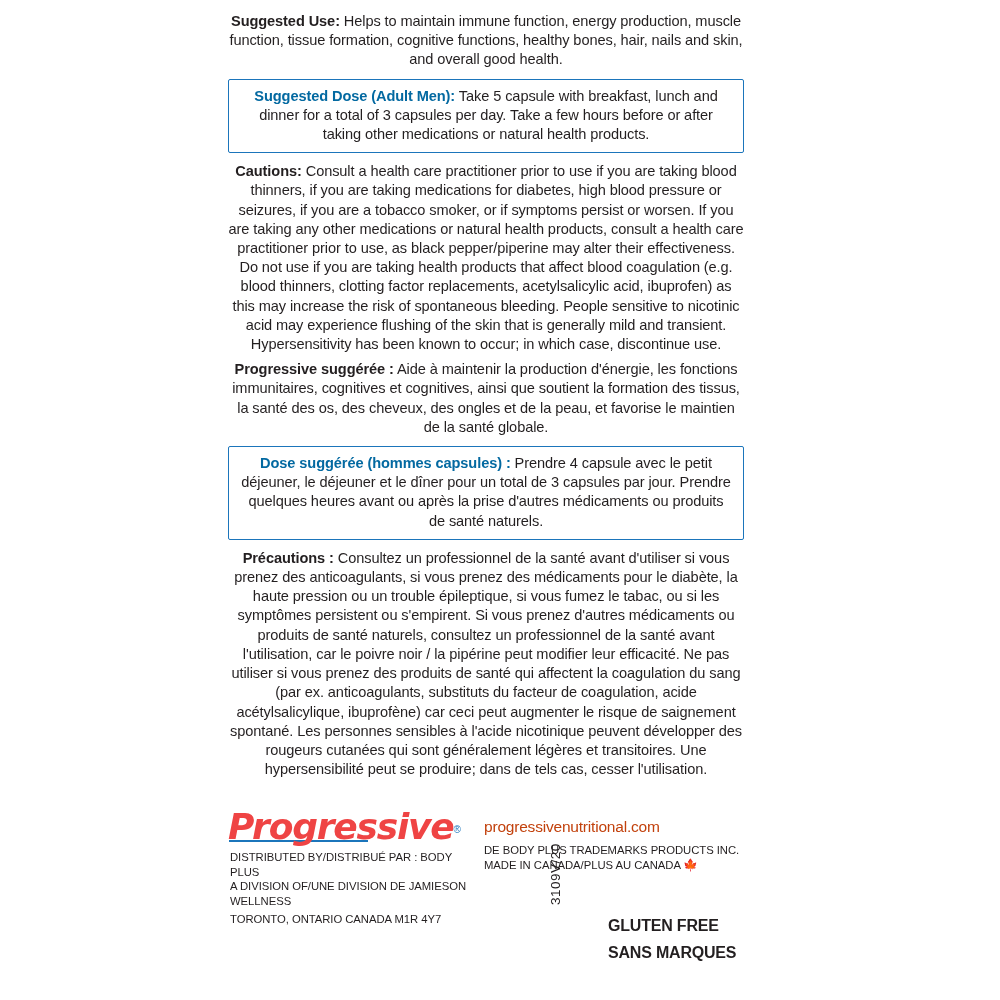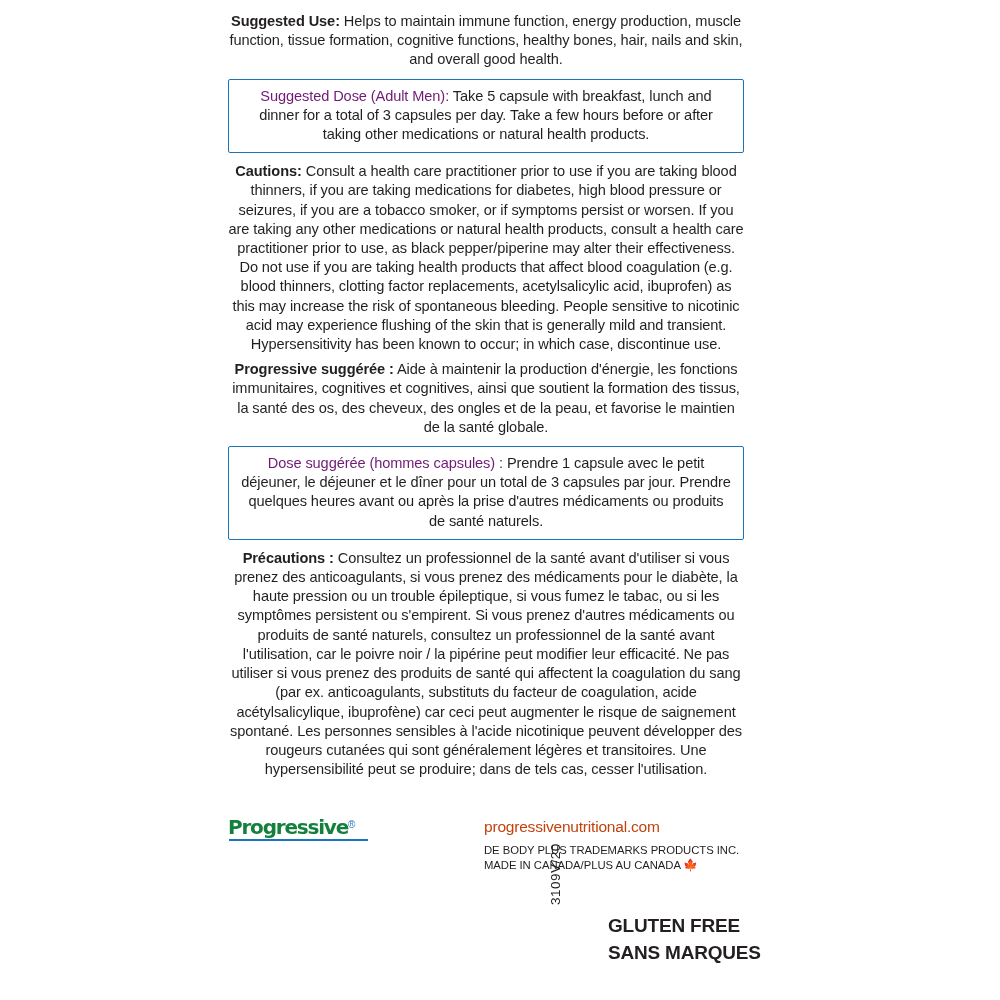--- a/index.html
+++ b/index.html
@@ -39,22 +39,22 @@
     border: 1.6px solid #1b75bb;
     border-radius: 2px;
     padding: 7px 10px 8px 10px;
     box-sizing: border-box;
     margin: 9px 0 9px 0;
   }
 
   .boxed .para { margin: 0; }
 
   .blue-hdr {
-    color: #701a75;
-    font-weight: normal;
+    color: #0369a1;
+    font-weight: bold;
   }
 
   .spacer-sm { height: 6px; }
 
   
   .footer {
     position: absolute;
     left: 228px;
     top: 812px;
     width: 520px;
@@ -63,23 +63,24 @@
 
   .brand {
     position: absolute;
     left: 0px;
     top: 0px;
     width: 240px;
   }
 
   .brand-word {
     font-family: "DejaVu Sans", sans-serif;
-    font-size: 20px;
-    font-weight: bold;
-    color: #15803d;
+    font-size: 36px;
+    font-style: italic;
+    font-weight: bold;
+    color: #ef4444;
     letter-spacing: -1.2px;
     line-height: 30px;
     display: inline-block;
   }
   .brand-reg {
     font-size: 10px;
     vertical-align: super;
     font-style: normal;
     font-weight: normal;
     color: #1b75bb;
@@ -135,21 +136,21 @@
     transform: rotate(-90deg);
     transform-origin: left top;
     white-space: nowrap;
   }
 
   .gluten {
     position: absolute;
     left: 608px;
     top: 912px;
     font-weight: bold;
-    font-size: 19px;
+    font-size: 16px;
     line-height: 27px;
     letter-spacing: -0.2px;
     color: #231f20;
   }
 </style>
 </head>
 <body>
 
 <div class="label">
 
@@ -168,37 +169,43 @@
   </p>
 
   <div class="spacer-sm"></div>
 
   <p class="para">
     <span class="hdr">Progressive suggérée :</span><span> Aide à maintenir la production d'énergie, les fonctions immunitaires, cognitives et cognitives, ainsi que soutient la formation des tissus, la santé des os, des cheveux, des ongles et de la peau, et favorise le maintien de la santé globale.</span>
   </p>
 
   <div class="boxed">
     <p class="para">
-      <span class="blue-hdr">Dose suggérée (hommes capsules) :</span><span>  Prendre 1 capsule avec le petit déjeuner, le déjeuner et le dîner pour un total de 3 capsules par jour. Prendre quelques heures avant ou après la prise d'autres médicaments ou produits de santé naturels.</span>
+      <span class="blue-hdr">Dose suggérée (hommes capsules) :</span><span>  Prendre 4 capsule avec le petit déjeuner, le déjeuner et le dîner pour un total de 3 capsules par jour. Prendre quelques heures avant ou après la prise d'autres médicaments ou produits de santé naturels.</span>
     </p>
   </div>
 
   <p class="para">
     <span class="hdr">Précautions :</span><span> Consultez un professionnel de la santé avant d'utiliser si vous prenez des anticoagulants, si vous prenez des médicaments pour le diabète, la haute pression ou un trouble épileptique, si vous fumez le tabac, ou si les symptômes persistent ou s'empirent. Si vous prenez d'autres médicaments ou produits de santé naturels, consultez un professionnel de la santé avant l'utilisation, car le poivre noir / la pipérine peut modifier leur efficacité. Ne pas utiliser si vous prenez des produits de santé qui affectent la coagulation du sang (par ex. anticoagulants, substituts du facteur de coagulation, acide acétylsalicylique, ibuprofène) car ceci peut augmenter le risque de saignement spontané.  Les personnes sensibles à l'acide nicotinique peuvent développer des rougeurs cutanées qui sont généralement légères et transitoires. Une hypersensibilité peut se produire; dans de tels cas, cesser l'utilisation.</span>
   </p>
 
 </div>
 
 <div class="footer">
 
   <div class="brand">
     <span class="brand-word">Progressive</span><span class="brand-reg">®</span>
     <div class="brand-underline"></div>
   </div>
 
+  <div class="addr">
+    <div>DISTRIBUTED BY/DISTRIBUÉ PAR : BODY PLUS</div>
+    <div>A DIVISION OF/UNE DIVISION DE JAMIESON WELLNESS</div>
+    <span class="gap"></span>
+    <div>TORONTO, ONTARIO CANADA  M1R 4Y7</div>
+  </div>
 
   <div class="rightcol">
     <div class="site">progressivenutritional.com</div>
     <div class="tm">
       <div>DE BODY PLUS TRADEMARKS PRODUCTS INC.</div>
       <div>
         <span>MADE IN CANADA/PLUS AU CANADA</span>
         <span class="leaf">🍁</span>
       </div>
     </div>

